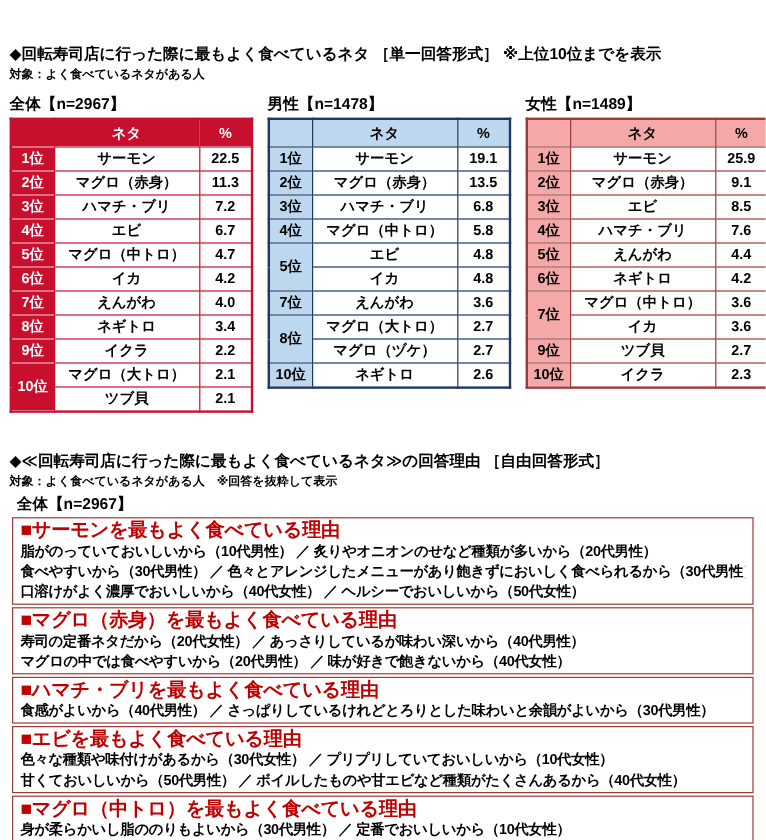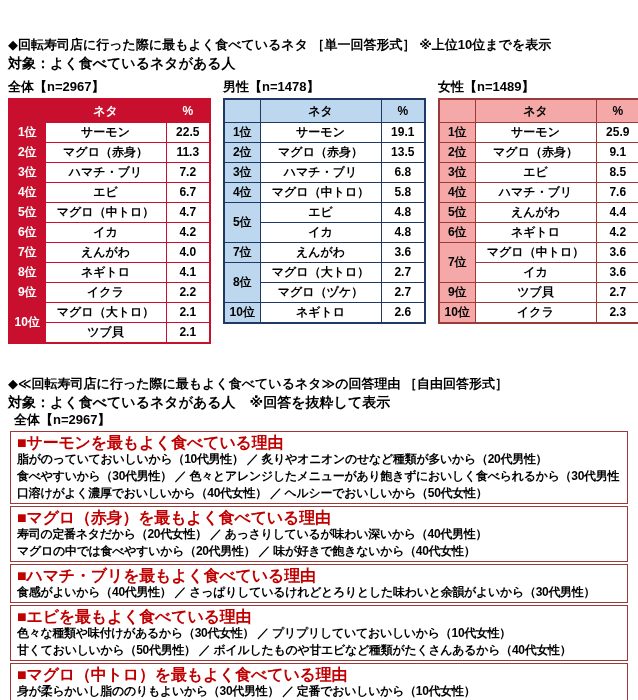--- a/index.html
+++ b/index.html
@@ -3,21 +3,21 @@
 <meta charset="utf-8">
 <style>
   html,body{margin:0;padding:0;}
   body{
     width:638px;height:700px;background:#ffffff;overflow:hidden;
     font-family:"Liberation Sans","DejaVu Sans",sans-serif;
     font-weight:bold;color:#000;
   }
   .page{padding:5px 0 0 8px;width:630px;}
   .h-title{font-size:13px;line-height:18px;white-space:nowrap;margin-top:31px;}
-  .h-sub{font-size:14px;line-height:18px;white-space:nowrap;}
+  .h-sub{font-size:10px;line-height:18px;white-space:nowrap;}
 
   .tables-row{display:flex;gap:14px;margin-top:6px;align-items:flex-start;}
   .tgroup{width:201px;flex:0 0 auto;}
   .tlabel{font-size:13px;line-height:18px;margin-bottom:2px;white-space:nowrap;}
 
   table.rank-table{border-collapse:collapse;table-layout:fixed;width:201px;
     border:2px solid var(--bc);padding-left:44px;}
   .rank-table th,.rank-table td{
     border:1px solid var(--bc);
     font-size:12px;font-weight:bold;text-align:center;
@@ -96,21 +96,21 @@
                 <td>4.2</td>
               </tr>
               <tr>
                 <td class="rank" rowspan="1">7位</td>
                 <td>えんがわ</td>
                 <td>4.0</td>
               </tr>
               <tr>
                 <td class="rank" rowspan="1">8位</td>
                 <td>ネギトロ</td>
-                <td>4.1</td>
+                <td>3.4</td>
               </tr>
               <tr>
                 <td class="rank" rowspan="1">9位</td>
                 <td>イクラ</td>
                 <td>2.2</td>
               </tr>
               <tr>
                 <td class="rank" rowspan="2">10位</td>
                 <td>マグロ（大トロ）</td>
                 <td>2.1</td>

